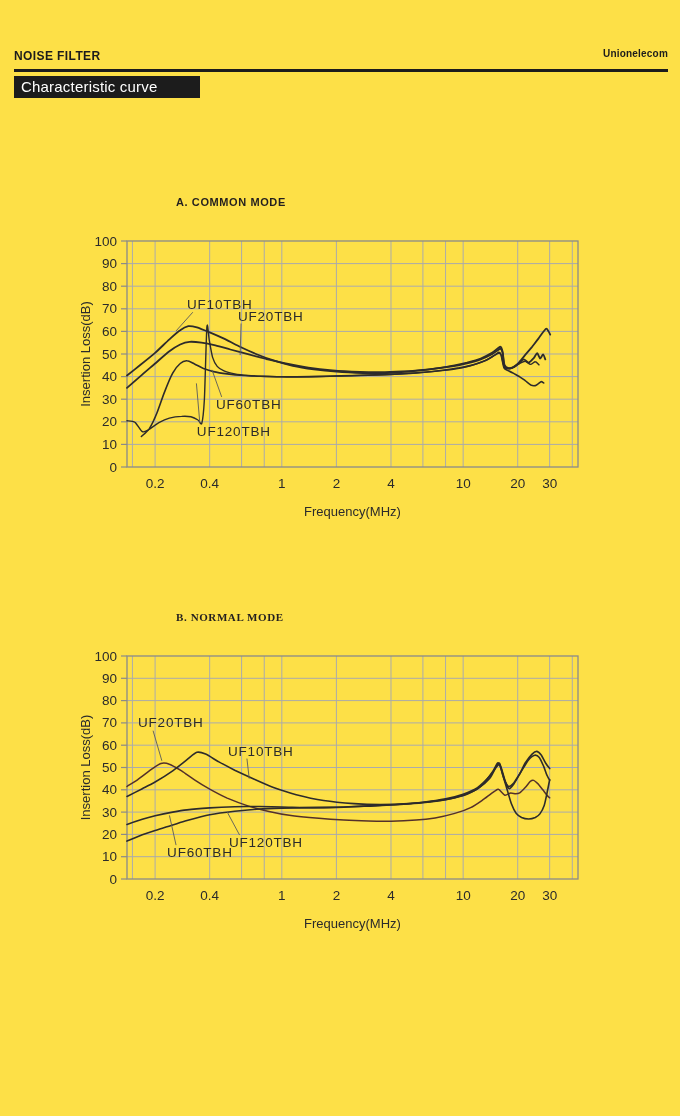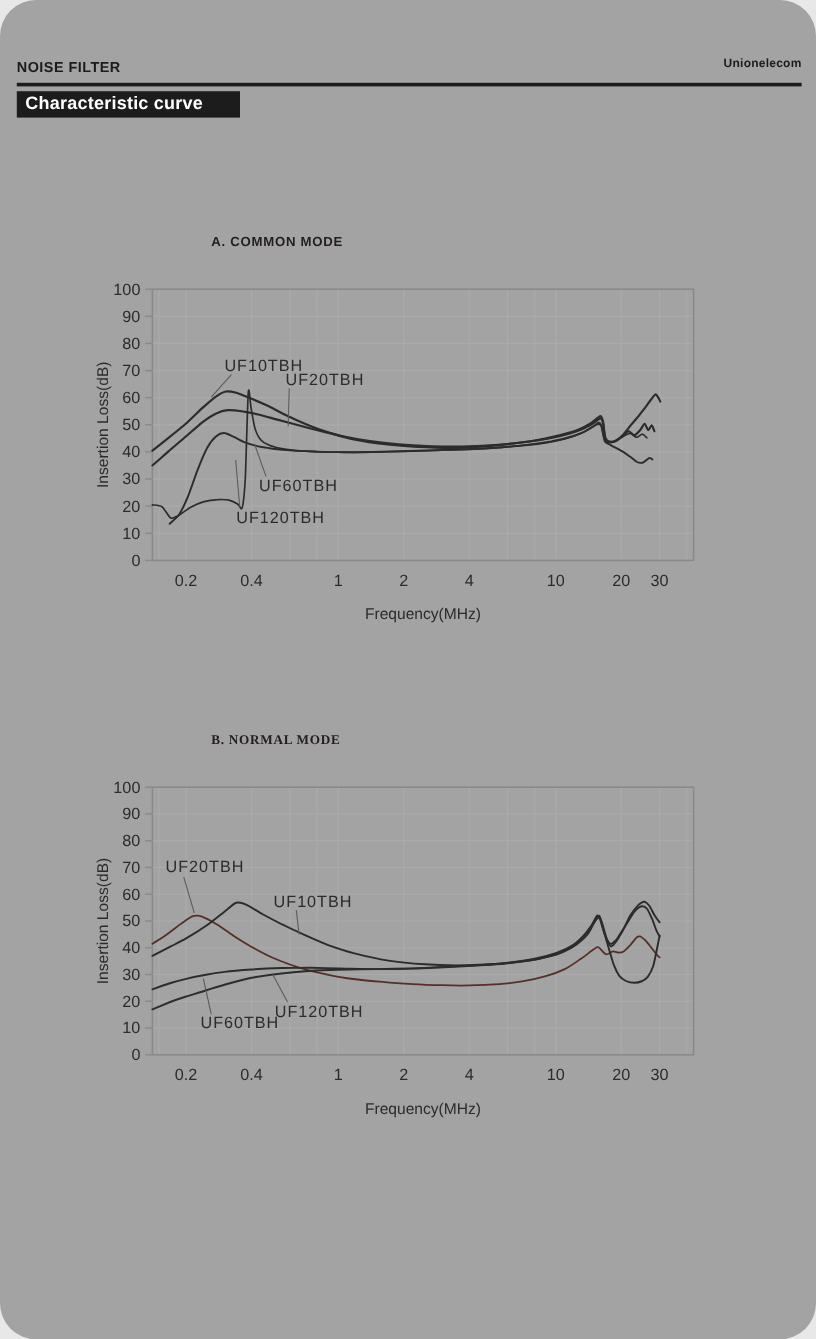--- a/index.html
+++ b/index.html
@@ -1,26 +1,25 @@
 <!DOCTYPE html>
 <html><head>
 <meta charset="utf-8">
 <style>
   html,body{margin:0;padding:0;background:#e8e8e8;}
   .page{
     position:relative;
     width:680px;height:1116px;
     margin:0 auto;
-    background:#a3a3a3;
+    background:#fde047;
     font-family:"Liberation Sans", sans-serif;
     color:#1f1f1f;
     overflow:hidden;
-    border-radius:30px;
   }
-  .abs{position:absolute;font-weight:bold;}
+  .abs{position:absolute;}
   .doc-title{
     left:14px;top:49px;
     font-size:12px;font-weight:bold;letter-spacing:0.4px;color:#1c1c1c;
   }
   .brand{
     right:12px;top:48px;
     font-size:10px;font-weight:bold;letter-spacing:0.2px;color:#1c1c1c;
   }
   .rule{
     left:14px;top:69px;width:654px;height:2.5px;background:#1c1c1c;

